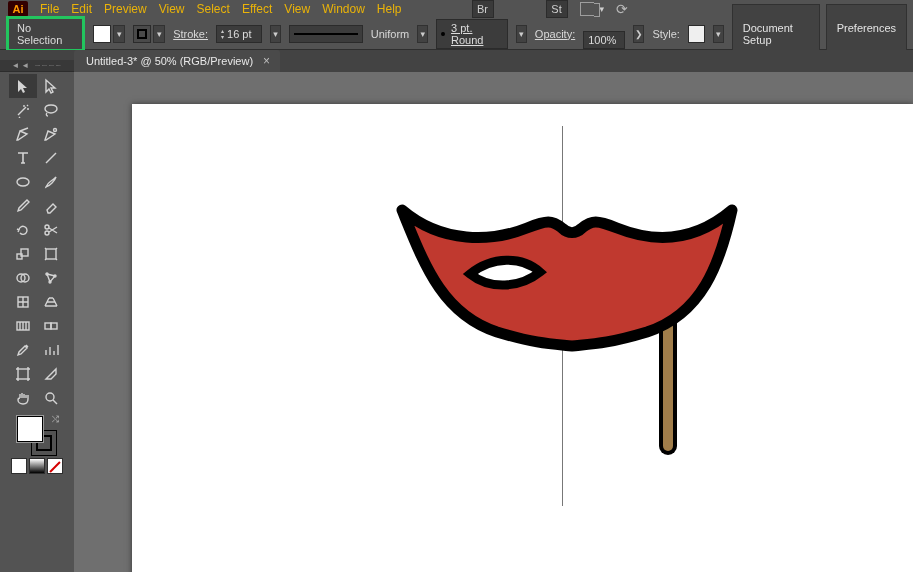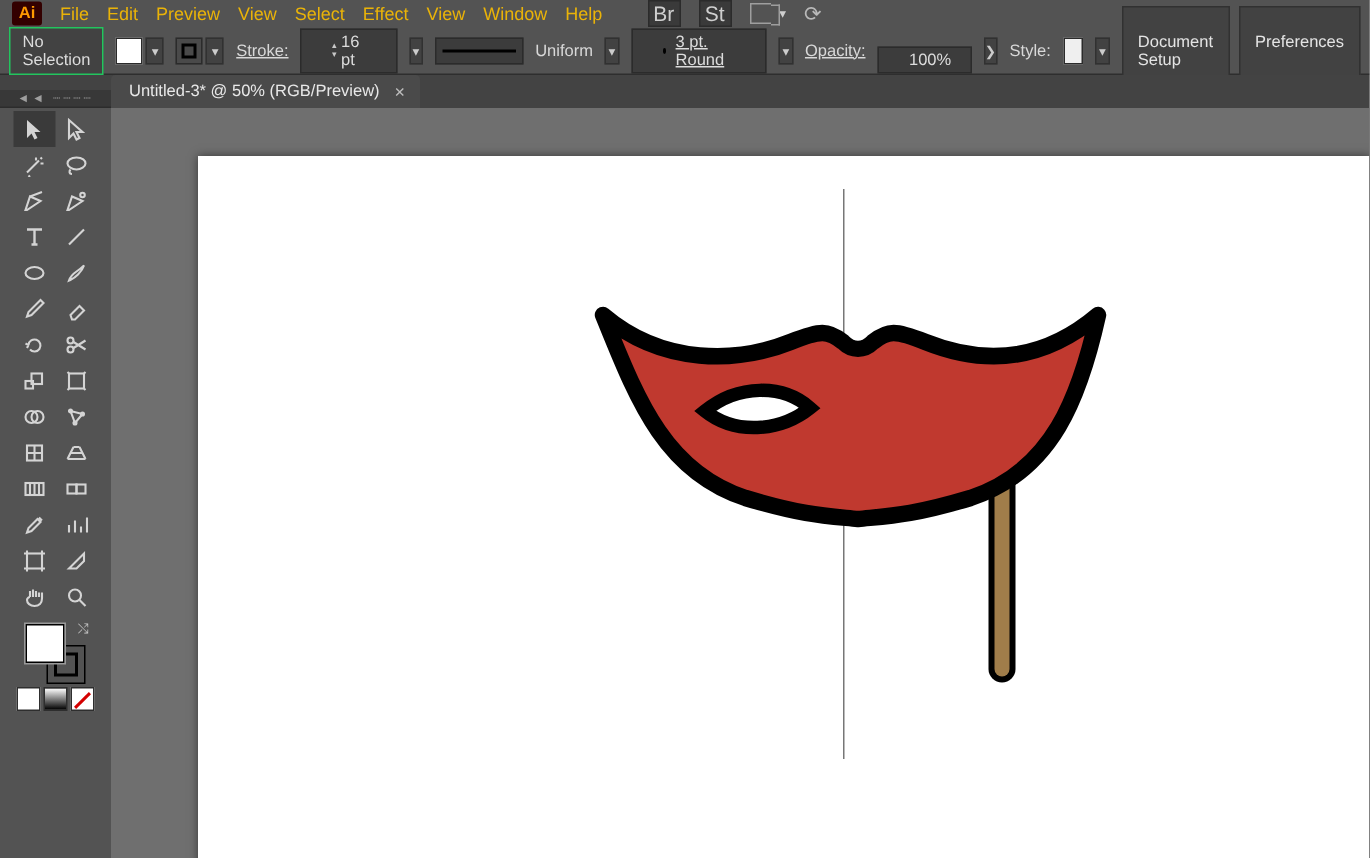--- a/index.html
+++ b/index.html
@@ -3,38 +3,38 @@
 <meta charset="utf-8">
 <style>
 * { margin: 0; padding: 0; box-sizing: border-box; font-family: "Segoe UI", Tahoma, sans-serif; user-select: none; }
 html, body { width: 913px; height: 572px; overflow: hidden; background: #4a4a4a; }
 .app { width: 913px; height: 572px; display: flex; flex-direction: column; background: #4a4a4a; color: #e6e6e6; }
 
 
 .menubar { height: 28px; background: #535353; display: flex; align-items: center; gap: 12px; padding: 0 8px; font-size: 12px; }
 .ai-logo { width: 20px; height: 16px; background: #330000; display: flex; align-items: center; justify-content: center; font-weight: bold; font-size: 11px; color: #ff9a00; border-radius: 2px; }
 .menu-item { color: #eab308; cursor: pointer; }
-.br-box,.st-box { width: 22px; height: 18px; background: #3a3a3a; color: #cfcfcf; font-size: 14px; display: flex; align-items: center; justify-content: center; border:1px solid #2b2b2b; }
+.br-box,.st-box { width: 22px; height: 18px; background: #3a3a3a; color: #cfcfcf; font-size: 11px; display: flex; align-items: center; justify-content: center; border:1px solid #2b2b2b;margin-left:40px; }
 .menubar .spacer { width: 6px; }
 .workspace-sw { display:flex; align-items:center; gap:6px; }
 .ws-grid{ display:inline-block; width:14px; height:14px; border:1px solid #9e9e9e; border-right:none; position:relative; }
 .ws-grid:after{ content:""; position:absolute; right:-6px; top:0; width:5px; height:100%; border:1px solid #9e9e9e; border-left:none;}
 .sync-icon{ color:#b9b9b9; font-size:14px; }
 
 
 .controlbar { height: 32px; background: #535353; border-bottom: 1px solid #2e2e2e; display: flex; align-items: center; padding: 0 6px; gap: 8px; font-size: 11px; color: #dcdcdc; }
-.nosel { background:#424242; border:1px solid #22c55e; padding:3px 8px; }
+.nosel { background:#424242; border:3px solid #22c55e; padding:3px 8px; }
 .swatch { width:18px; height:18px; border:1px solid #2b2b2b; display:inline-block; }
 .swatch.white{ background:#ffffff; }
 .swatch.strokebox{ background:#4a4a4a; position:relative; }
 .swatch.strokebox:before{content:""; position:absolute; inset:3px; border:2px solid #000; }
 .drop{ width:12px; height:18px; display:flex; align-items:center; justify-content:center; color:#ccc; border:1px solid #313131; background:#424242; font-size:9px;}
 .lbl{ color:#d8d8d8; }
 .lbl a{ text-decoration:underline; color:#d8d8d8;}
-.numbox{ background:#3c3c3c; border:1px solid #2b2b2b; padding:2px 20px; display:flex; align-items:center; gap:3px; min-width:46px; }
+.numbox{ background:#3c3c3c; border:1px solid #2b2b2b; padding:2px 4px; display:flex; align-items:center; gap:3px; min-width:46px; }
 .spin{ display:flex; flex-direction:column; font-size:6px; line-height:6px; color:#c8c8c8; }
 .profilebox{ background:#3c3c3c; border:1px solid #2b2b2b; width:80px; height:18px; display:flex; align-items:center; }
 .profilebox .line{ flex:1; height:2px; background:#000; margin:0 4px; }
 .btn{ background:#424242; border:1px solid #313131; padding:17px 10px; color:#e4e4e4; }
 .controlbar .push{ margin-left:auto; display:flex; gap:6px; }
 
 
 .tabrow { height:24px; background:#434343; display:flex; align-items:flex-end; padding-left:74px; }
 .collapse-handle{ position:absolute; left:0; top:60px; width:74px; height:12px; background:#383838; display:flex; align-items:center; justify-content:center; font-size:8px; color:#9e9e9e; letter-spacing:2px; border-bottom:1px solid #2c2c2c;}
 .collapse-handle .arr{ font-size:8px; margin-right:4px;}

